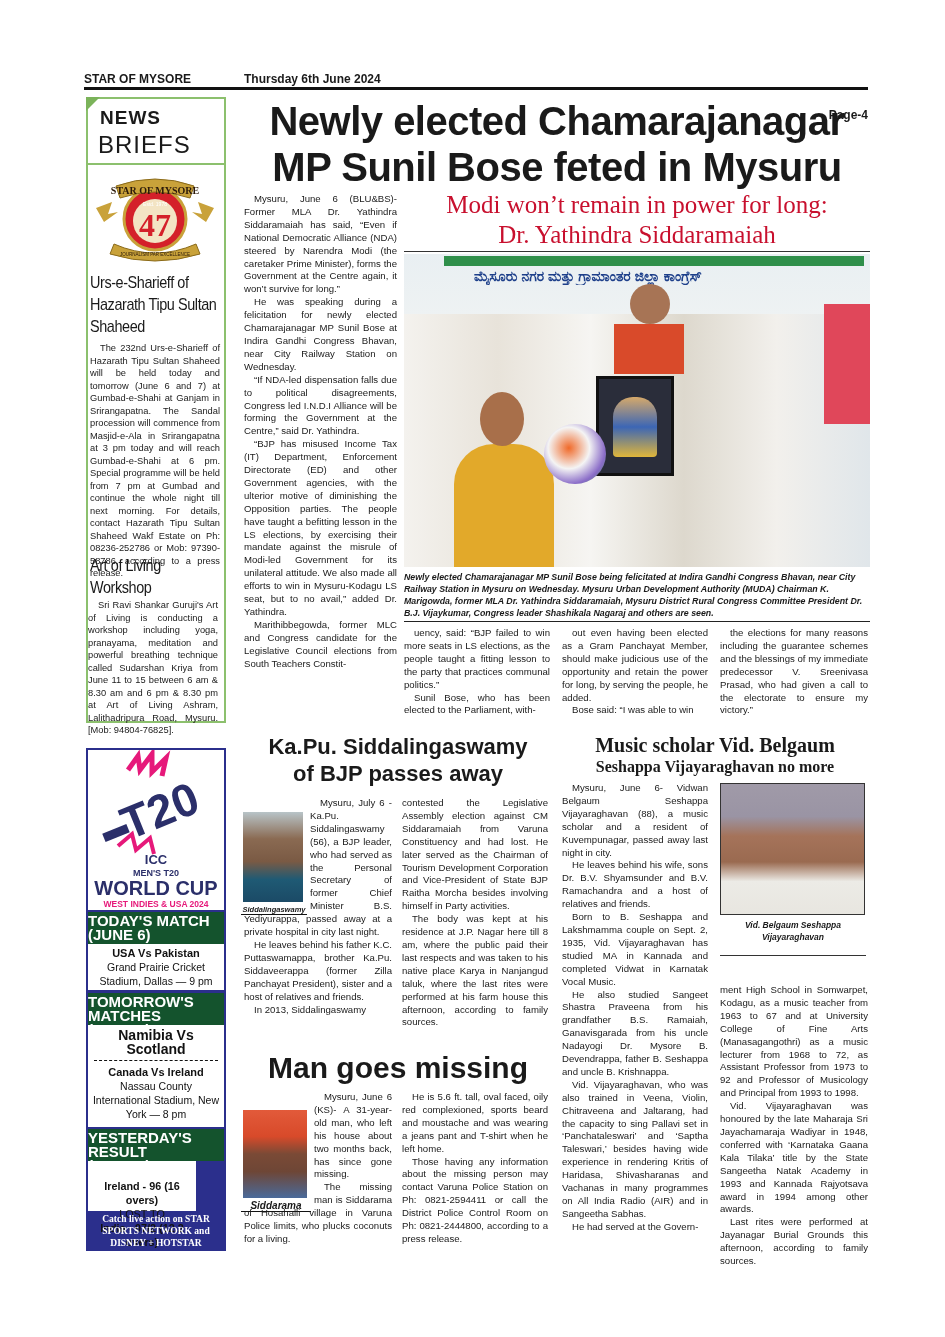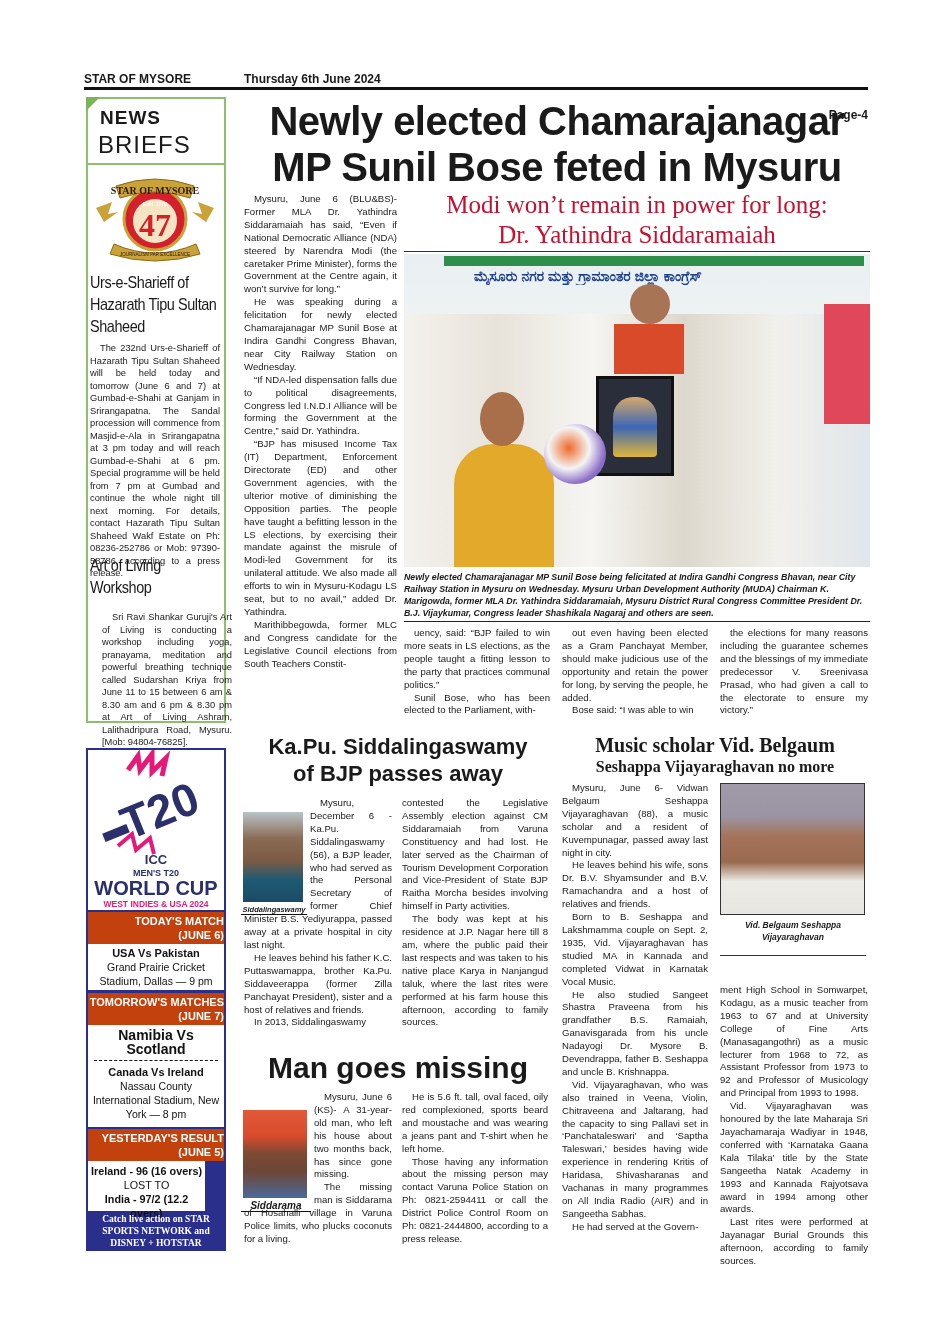--- a/index.html
+++ b/index.html
@@ -14,21 +14,21 @@
   .nb-corner { left: 86px; top: 97px; width: 0; height: 0; border-top: 14px solid #7bb35a; border-right: 14px solid transparent; }
   .nb-head { left: 86px; top: 97px; width: 140px; height: 68px; border-bottom: 2px solid #8cc06d; }
   .nb-news { left: 14px; top: 10px; font-size: 19px; font-weight: bold; letter-spacing: 1px; }
   .nb-briefs { left: 12px; top: 34px; font-size: 24px; letter-spacing: 1px; }
   .logo { left: 94px; top: 172px; width: 122px; height: 90px; }
   .brief-title { font-family: "Liberation Sans", sans-serif; font-size: 17px; line-height: 22px; letter-spacing: -0.5px; transform: scaleX(0.85); transform-origin: left; width: 155px; }
   .brief-body { font-size: 9.3px; line-height: 12.5px; text-align: justify; text-indent: 10px; width: 130px; }
 
   .t20 { left: 86px; top: 748px; width: 140px; height: 503px; border: 2px solid #2b2f8c; background: #2b2f8c; }
   .t20-logo { left: 88px; top: 750px; width: 136px; height: 160px; background: #fff; }
-  .t20-band { background: #c2410c; color: #fff; font-weight: bold; text-align: right; font-size: 11px; line-height: 14px; }
+  .t20-band { background: #14532d; color: #fff; font-weight: bold; text-align: left; font-size: 15px; line-height: 14px; }
   .t20-white { background: #fff; text-align: center; font-size: 10.5px; line-height: 14px; color: #111; }
 
   .headline { left: 244px; top: 98px; width: 626px; font-size: 40px; font-weight: bold; text-align: center; line-height: 46px; letter-spacing: -0.5px; }
   .subhead { left: 404px; top: 190px; width: 466px; color: #c8102e; font-family: "Liberation Serif", serif; font-size: 25px; line-height: 30px; text-align: center; }
   .subrule { left: 404px; top: 251px; width: 466px; border-top: 1.5px solid #333; }
   .col { font-size: 9.6px; line-height: 12.9px; text-align: justify; }
   .col p { text-indent: 10px; }
   .photo { left: 404px; top: 254px; width: 466px; height: 313px; overflow: hidden; background: linear-gradient(180deg,#e9eff2 0%,#eef2f3 20%,#cfd7dc 21%,#f7f7f4 40%,#f0f0ea 60%,#d8d2c8 100%); }
   .caption { left: 404px; top: 571px; width: 466px; font-size: 8.8px; line-height: 12px; font-weight: bold; font-style: italic; border-bottom: 1.5px solid #222; padding-bottom: 2px; }
 
@@ -61,21 +61,21 @@
     <text x="61" y="22" font-family="Liberation Serif, serif" font-size="10" font-weight="bold" fill="#2b1a0a" text-anchor="middle">STAR OF MYSORE</text>
     <text x="61" y="34" font-family="Liberation Sans, sans-serif" font-size="5" fill="#fff" text-anchor="middle">Estd. 1978</text>
     <text x="61" y="64" font-family="Liberation Serif, serif" font-size="32" font-weight="bold" fill="#d4202a" text-anchor="middle">47</text>
     <path d="M20 72 Q61 90 102 72 L106 82 Q61 96 16 82 Z" fill="#c9a23a" stroke="#8a6a1a" stroke-width="1"></path>
     <text x="61" y="84" font-family="Liberation Sans, sans-serif" font-size="4.5" fill="#2b1a0a" text-anchor="middle">JOURNALISM PAR EXCELLENCE</text>
   </svg>
 </div>
 <div class="abs brief-title" style="left:90px; top:272px;">Urs-e-Sharieff of Hazarath Tipu Sultan Shaheed</div>
 <div class="abs brief-body" style="left:90px; top:342px;">The 232nd Urs-e-Sharieff of Hazarath Tipu Sultan Shaheed will be held today and tomorrow (June 6 and 7) at Gumbad-e-Shahi at Ganjam in Srirangapatna. The Sandal procession will commence from Masjid-e-Ala in Srirangapatna at 3 pm today and will reach Gumbad-e-Shahi at 6 pm. Special programme will be held from 7 pm at Gumbad and continue the whole night till next morning. For details, contact Hazarath Tipu Sultan Shaheed Wakf Estate on Ph: 08236-252786 or Mob: 97390-58786, according to a press release.</div>
 <div class="abs brief-title" style="left:90px; top:555px;">Art of Living Workshop</div>
-<div class="abs brief-body" style="left:102px; top:599px;margin-top:12px;">Sri Ravi Shankar Guruji's Art of Living is conducting a workshop including yoga, pranayama, meditation and powerful breathing technique called Sudarshan Kriya from June 11 to 15 between 6 am &amp; 8.30 am and 6 pm &amp; 8.30 pm at Art of Living Ashram, Lalithadripura Road, Mysuru. [Mob: 94804-76825].</div>
+<div class="abs brief-body" style="left:88px; top:599px;">Sri Ravi Shankar Guruji's Art of Living is conducting a workshop including yoga, pranayama, meditation and powerful breathing technique called Sudarshan Kriya from June 11 to 15 between 6 am &amp; 8.30 am and 6 pm &amp; 8.30 pm at Art of Living Ashram, Lalithadripura Road, Mysuru. [Mob: 94804-76825].</div>
 
 <div class="abs t20"></div>
 <div class="abs t20-logo">
   <svg width="136" height="160" viewBox="0 0 136 160">
     <path d="M40 20 L50 6 L52 20 L64 4 L64 22 L78 8 L74 26" fill="none" stroke="#e6197a" stroke-width="5"></path>
     <path d="M30 96 L44 84 L48 100 L62 88 L66 104" fill="none" stroke="#e6197a" stroke-width="4"></path>
     <g transform="rotate(-22 68 62)">
       <text x="72" y="78" font-family="Liberation Sans, sans-serif" font-size="46" font-weight="bold" fill="#2b2f6a" text-anchor="middle">T20</text>
       <rect x="10" y="62" width="26" height="9" fill="#2b2f6a"></rect>
     </g>
@@ -100,21 +100,21 @@
 <div class="abs t20-white" style="left:88px; top:1025px; width:136px; height:102px; padding-top:3px;">
   <div style="font-weight:bold; font-size:14px;">Namibia Vs Scotland</div>
   <div style="border-top:1.5px dashed #111; margin:4px 6px;"></div>
   <div style="font-weight:bold; font-size:11px;">Canada Vs Ireland</div>
   <div style="padding:0 3px;">Nassau County International Stadium, New York — 8 pm</div>
 </div>
 <div class="abs t20-band" style="left:88px; top:1129px; width:136px; height:32px; padding-top:2px;">
   <div>YESTERDAY'S RESULT</div>
   <div>(JUNE 5)</div>
 </div>
-<div class="abs t20-white" style="left:88px; top:1161px; width:117px; height:50px; padding-top:3px; font-weight:bold; font-size:10.8px;">
+<div class="abs t20-white" style="left:88px; top:1161px; width:108px; height:50px; padding-top:18px; font-weight:bold; font-size:10.8px;">
   <div>Ireland - 96 (16 overs)</div>
   <div style="font-weight:normal;">LOST TO</div>
   <div>India - 97/2 (12.2 overs)</div>
 </div>
 <div class="abs" style="left:94px; top:1213px; width:124px; color:#fff; font-family:'Liberation Serif', serif; font-weight:bold; font-size:9.5px; line-height:12px; text-align:center;">Catch live action on STAR SPORTS NETWORK and DISNEY + HOTSTAR</div>
 
 <div class="abs headline">
   <div>Newly elected Chamarajanagar</div>
   <div>MP Sunil Bose feted in Mysuru</div>
 </div>
@@ -161,21 +161,21 @@
   <p>the elections for many reasons including the guarantee schemes and the blessings of my immediate predecessor V. Sreenivasa Prasad, who had given a call to the electorate to ensure my victory.”</p>
 </div>
 
 <div class="abs h2" style="left:240px; top:733px; width:316px; font-size:22px; line-height:27px;">
   <div>Ka.Pu. Siddalingaswamy</div>
   <div>of BJP passes away</div>
 </div>
 <div class="abs photo-small" style="left:243px; top:812px; width:60px; height:90px; background:linear-gradient(180deg,#b8c4c8 0%,#8a6a52 30%,#7a5a44 55%,#1f5a74 75%,#1b4a66 100%);"></div>
 <div class="abs img-caption" style="left:241px; top:905px; width:66px; font-size:7.5px; border-bottom:1px solid #111;">Siddalingaswamy</div>
 <div class="abs col" style="left:244px; top:797px; width:148px;">
-  <p style="shape-outside:none;"><span style="float:left; width:66px; height:108px;"></span><span>Mysuru, December 6 - Ka.Pu. Siddalingaswamy (56), a BJP leader, who had served as the Personal Secretary of former Chief Minister B.S. Yediyurappa, passed away at a private hospital in city last night.</span></p>
+  <p style="shape-outside:none;"><span style="float:left; width:66px; height:108px;"></span><span>Mysuru, July 6 - Ka.Pu. Siddalingaswamy (56), a BJP leader, who had served as the Personal Secretary of former Chief Minister B.S. Yediyurappa, passed away at a private hospital in city last night.</span></p>
   <p>He leaves behind his father K.C. Puttaswamappa, brother Ka.Pu. Siddaveerappa (former Zilla Panchayat President), sister and a host of relatives and friends.</p>
   <p>In 2013, Siddalingaswamy</p>
 </div>
 <div class="abs col" style="left:402px; top:797px; width:146px;">
   <p style="text-indent:0;">contested the Legislative Assembly election against CM Siddaramaiah from Varuna Constituency and had lost. He later served as the Chairman of Tourism Development Corporation and Vice-President of State BJP Raitha Morcha besides involving himself in Party activities.</p>
   <p>The body was kept at his residence at J.P. Nagar here till 8 am, where the public paid their last respects and was taken to his native place Karya in Nanjangud taluk, where the last rites were performed at his farm house this afternoon, according to family sources.</p>
 </div>
 
 <div class="abs h2" style="left:240px; top:1050px; width:316px; font-size:30px; line-height:36px;">Man goes missing</div>
 <div class="abs photo-small" style="left:243px; top:1110px; width:64px; height:88px; background:linear-gradient(180deg,#e25a3a 0%,#d84a2a 30%,#7a4a36 50%,#6e4636 70%,#4a6a9a 100%);"></div>

